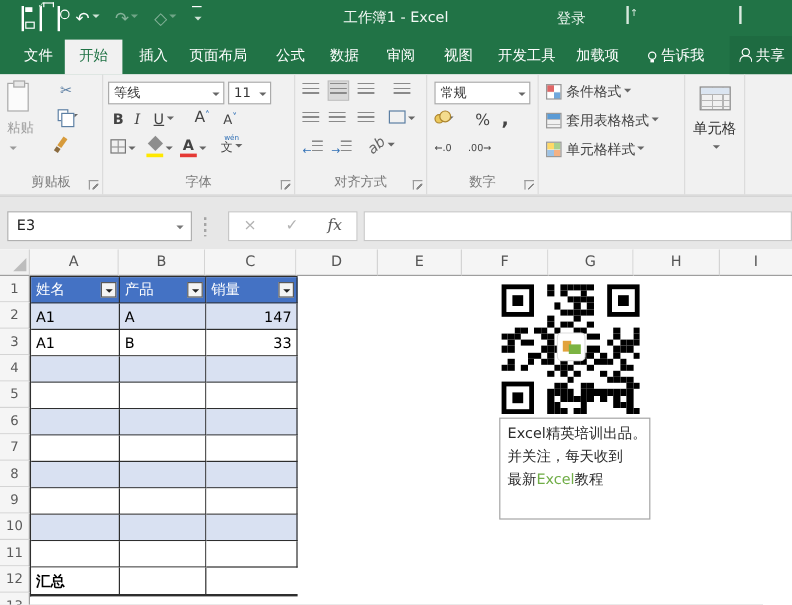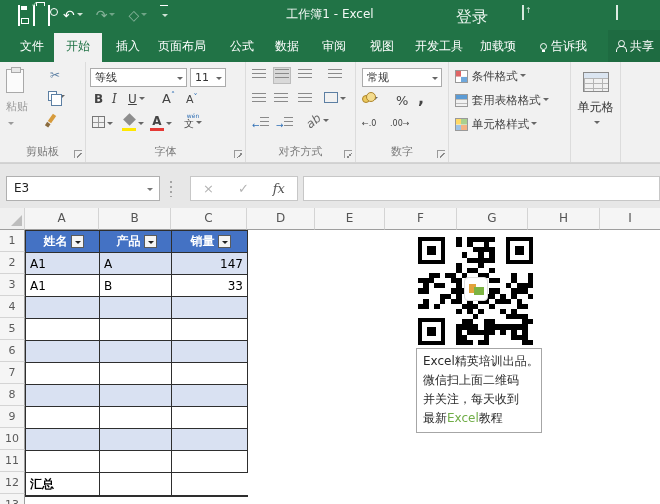--- a/index.html
+++ b/index.html
@@ -15,21 +15,21 @@
   .caret.dark{border-top-color:#666}
   .ico-save{width:12px;height:12px;border:1px solid #fff;position:relative}
   .ico-save:before{content:"";position:absolute;left:2px;top:0;width:6px;height:4px;background:#fff}
   .ico-save:after{content:"";position:absolute;left:2px;bottom:1px;width:6px;height:4px;border:1px solid #fff}
   .ico-print{width:13px;height:9px;border:1px solid #fff;position:relative;margin-top:4px}
   .ico-print:before{content:"";position:absolute;left:2px;top:-4px;width:7px;height:3px;border:1px solid #fff;border-bottom:none}
   .ico-print:after{content:"✓";position:absolute;right:-4px;top:-6px;font-size:8px;color:#bfe3c9}
   .ico-preview{width:10px;height:13px;border:1px solid #fff;position:relative}
   .ico-preview:after{content:"";position:absolute;left:1px;top:2px;width:6px;height:6px;border:1px solid #fff;border-radius:50%}
   .title-text{position:absolute;left:0;right:0;top:6px;text-align:center;font-size:12px;color:#f2f8f4}
-  .signin{position:absolute;right:172px;top:7px;font-size:16px;color:#eaf4ee}
+  .signin{position:absolute;right:172px;top:7px;font-size:12px;color:#eaf4ee}
   .winbtn{position:absolute;top:6px;width:14px;height:14px;color:#dcebe2;font-size:11px;text-align:center;line-height:14px}
   .ico-ribbonopts{width:12px;height:11px;border:1px solid #d6e8dd;position:relative}
   .ico-ribbonopts:after{content:"↑";position:absolute;left:2px;top:-2px;font-size:8px;color:#d6e8dd}
   .ico-min{width:10px;height:1px;background:#dcebe2;margin:7px auto 0}
   .ico-max{width:9px;height:9px;border:1px solid #dcebe2;margin:2px auto 0}
 
   
   .tabrow{position:absolute;left:0;top:30px;width:660px;height:32px;background:#217346}
   .tab{position:absolute;top:0;height:32px;line-height:32px;color:#fff;font-size:12px;padding:0 12px;white-space:nowrap}
   .tab.active{background:#f1f1f1;color:#217346;top:3px;height:29px;line-height:27px}
@@ -105,21 +105,21 @@
   .rowgut{position:absolute;left:0;top:22px;width:25px}
   .rg{width:25px;height:22px;background:#f5f5f5;border-right:1px solid #9e9e9e;border-bottom:1px solid #d4d4d4;
     font-size:11px;color:#5a5a5a;text-align:center;line-height:21px}
 
   
   .xltable{position:absolute;left:25px;top:22px;width:223px;border-left:1px solid #2e2e2e;border-top:1px solid #2e2e2e;border-bottom:2px solid #2e2e2e}
   .trow{display:flex;height:22px}
   .tc{height:22px;border-right:1px solid #2e2e2e;border-bottom:1px solid #2e2e2e;font-size:12px;color:#000;
     display:flex;align-items:center;padding:0 4px;background:#fff;overflow:hidden}
   .c1{width:74px}.c2{width:72px}.c3{width:76px;justify-content:flex-end}
-  .thead .tc{background:#4472c4;color:#fff;font-weight:bold;justify-content:center;padding-right:2px}
+  .thead .tc{background:#4472c4;color:#fff;font-weight:normal;justify-content:space-between;padding-right:2px}
   .band .tc{background:#d9e1f2}
   .trow.total .tc{font-weight:bold;border-bottom:none}
   .filter{flex:0 0 auto;width:13px;height:13px;margin-left:3px;background:#f4f4f4;border:1px solid #5a5a5a;position:relative}
   .filter:after{content:"";position:absolute;left:3px;top:5px;border:3px solid transparent;border-top-color:#222}
   .sizer{position:absolute;right:0;bottom:0;width:0;height:0;border-left:8px solid transparent;border-bottom:8px solid #27408b}
 
   
   .qr{position:absolute;left:418px;top:29px;width:115px;height:108px;background:#fff}
   .qr i{position:absolute;background:#000}
   .fp{position:absolute;width:27px;height:27px;border:4px solid #000;background:#fff}
@@ -506,18 +506,17 @@
         <i style="left:38.10%;top:95.24%;width:4.76%;height:4.76%"></i>
         <i style="left:42.86%;top:95.24%;width:4.76%;height:4.76%"></i>
         <i style="left:52.38%;top:95.24%;width:4.76%;height:4.76%"></i>
         <i style="left:57.14%;top:95.24%;width:4.76%;height:4.76%"></i>
         <i style="left:90.48%;top:95.24%;width:4.76%;height:4.76%"></i>
         <i style="left:95.24%;top:95.24%;width:4.76%;height:4.76%"></i>
       </div>
 
     <div class="promo">
       <div><span>Excel</span><span>精英培训出品。</span></div>
-      <div>微信扫上面二维码</div>
       <div>并关注，每天收到</div>
       <div><span>最新</span><span class="green">Excel</span><span>教程</span></div>
     </div>
   </div>
 </div>
 
 </body></html>

